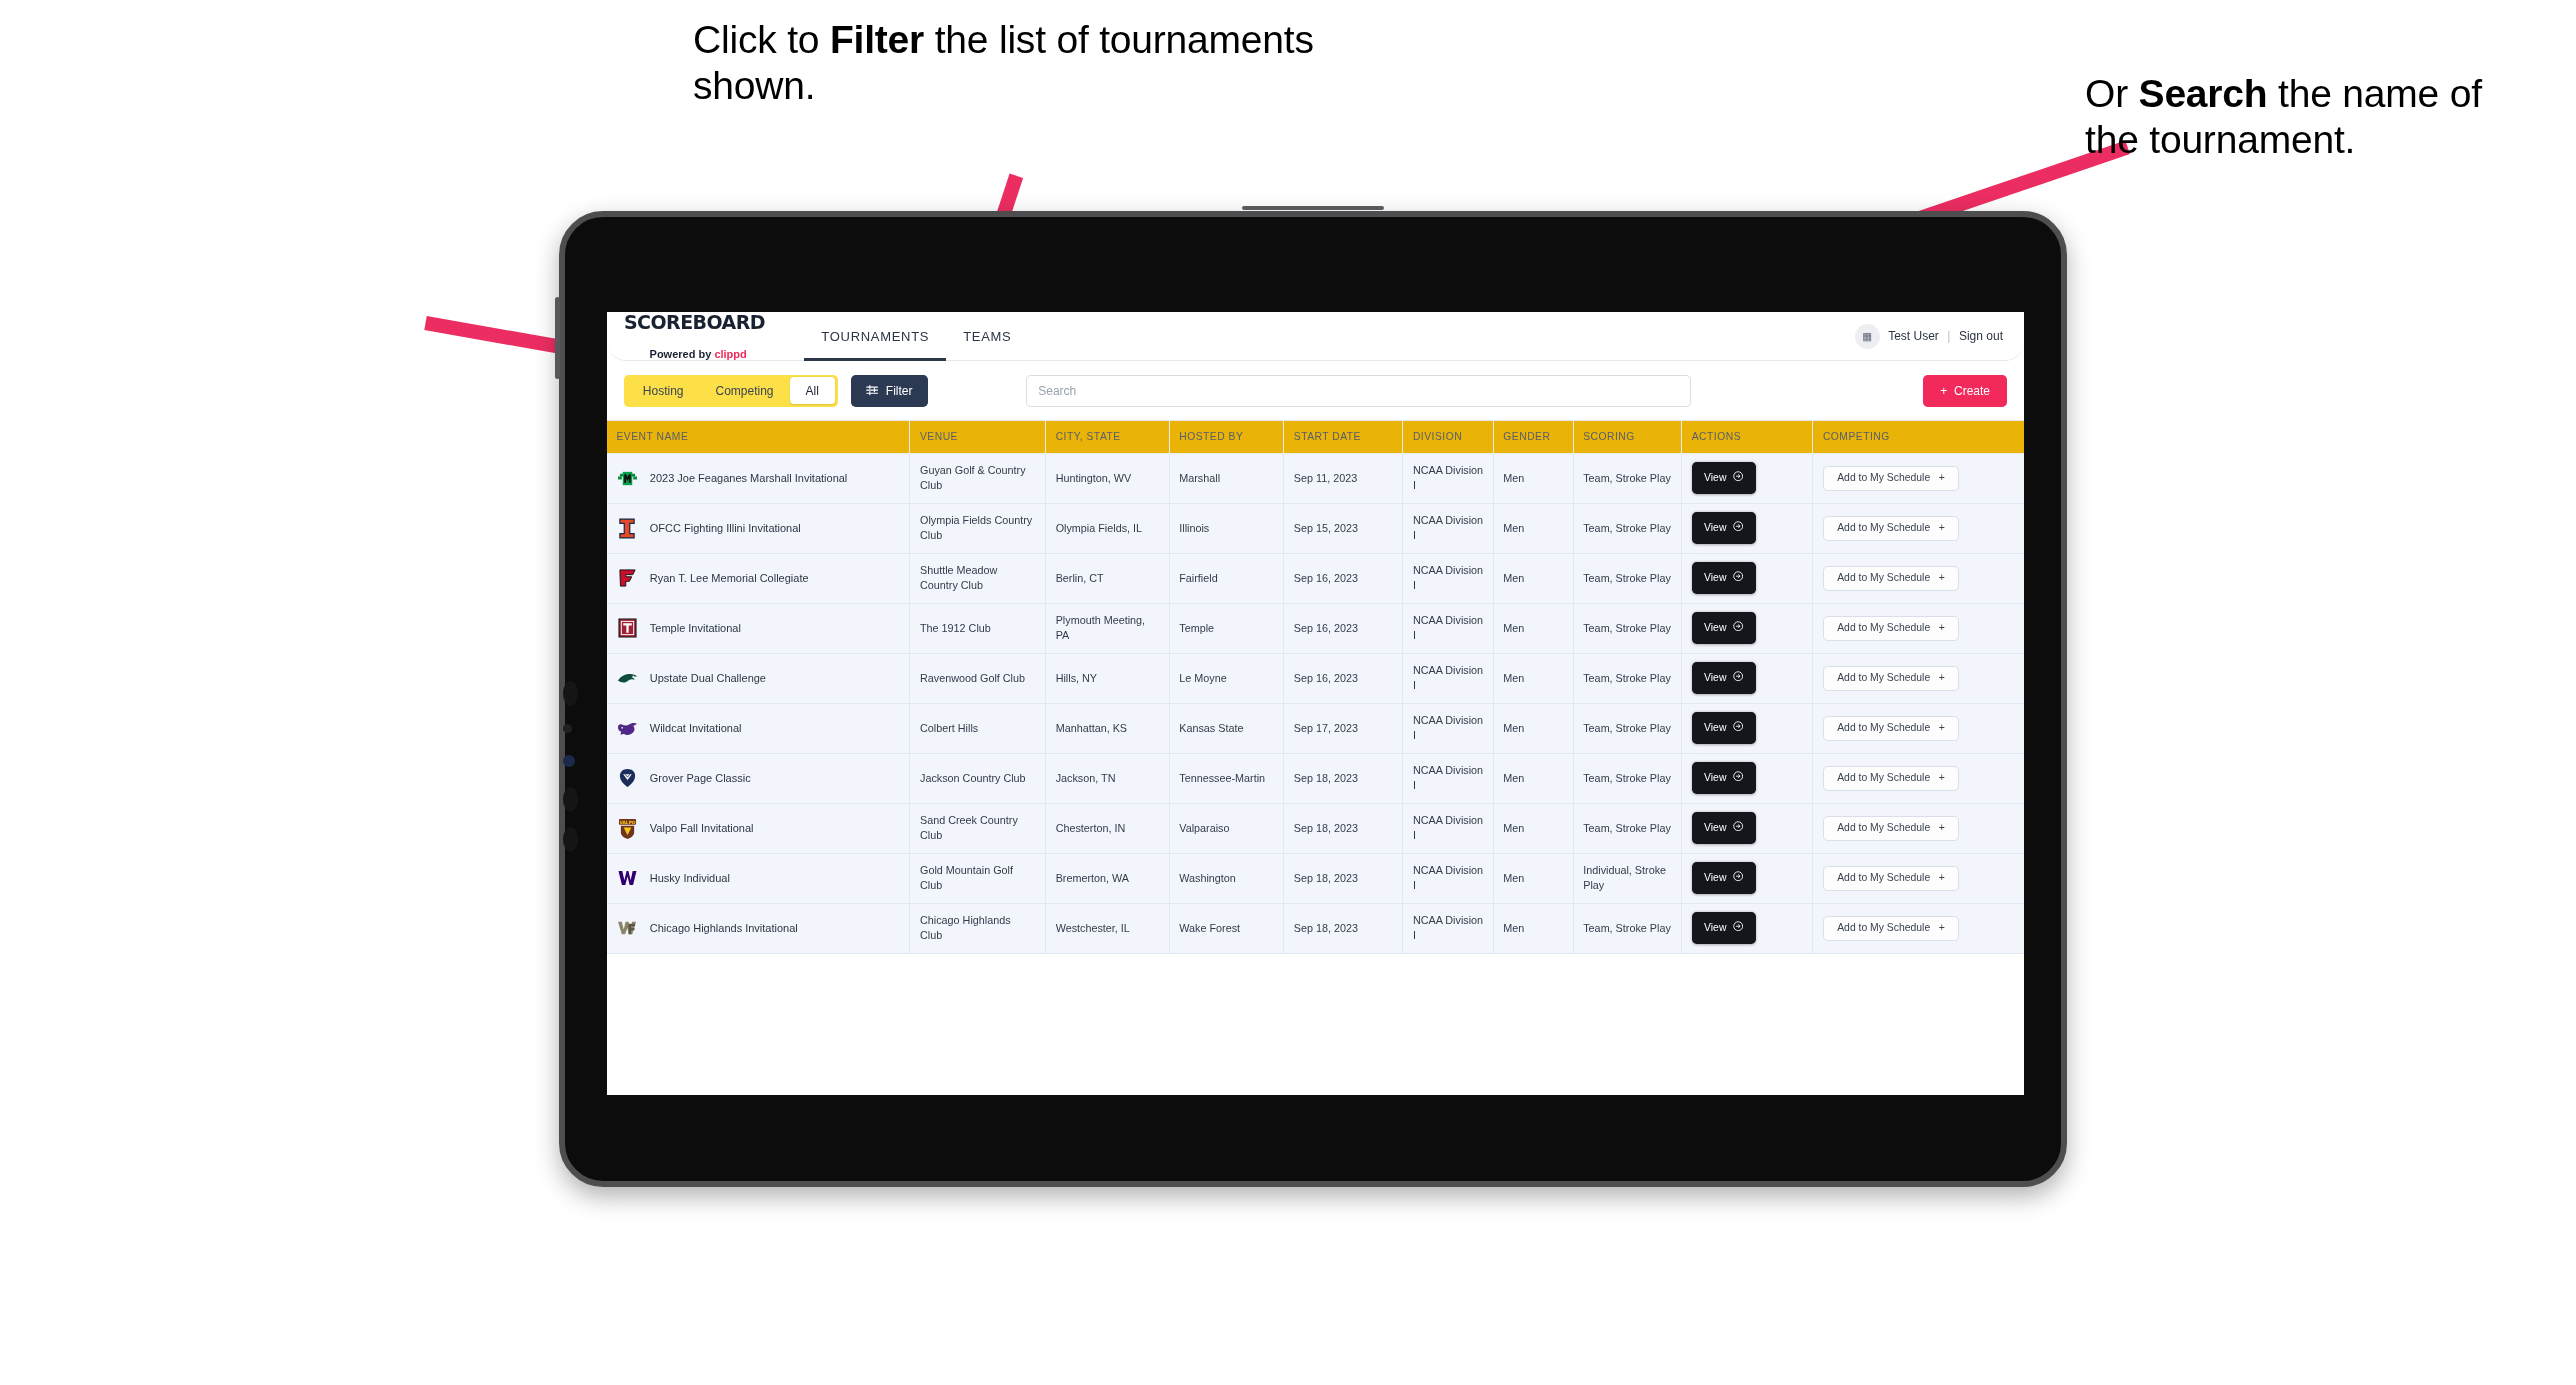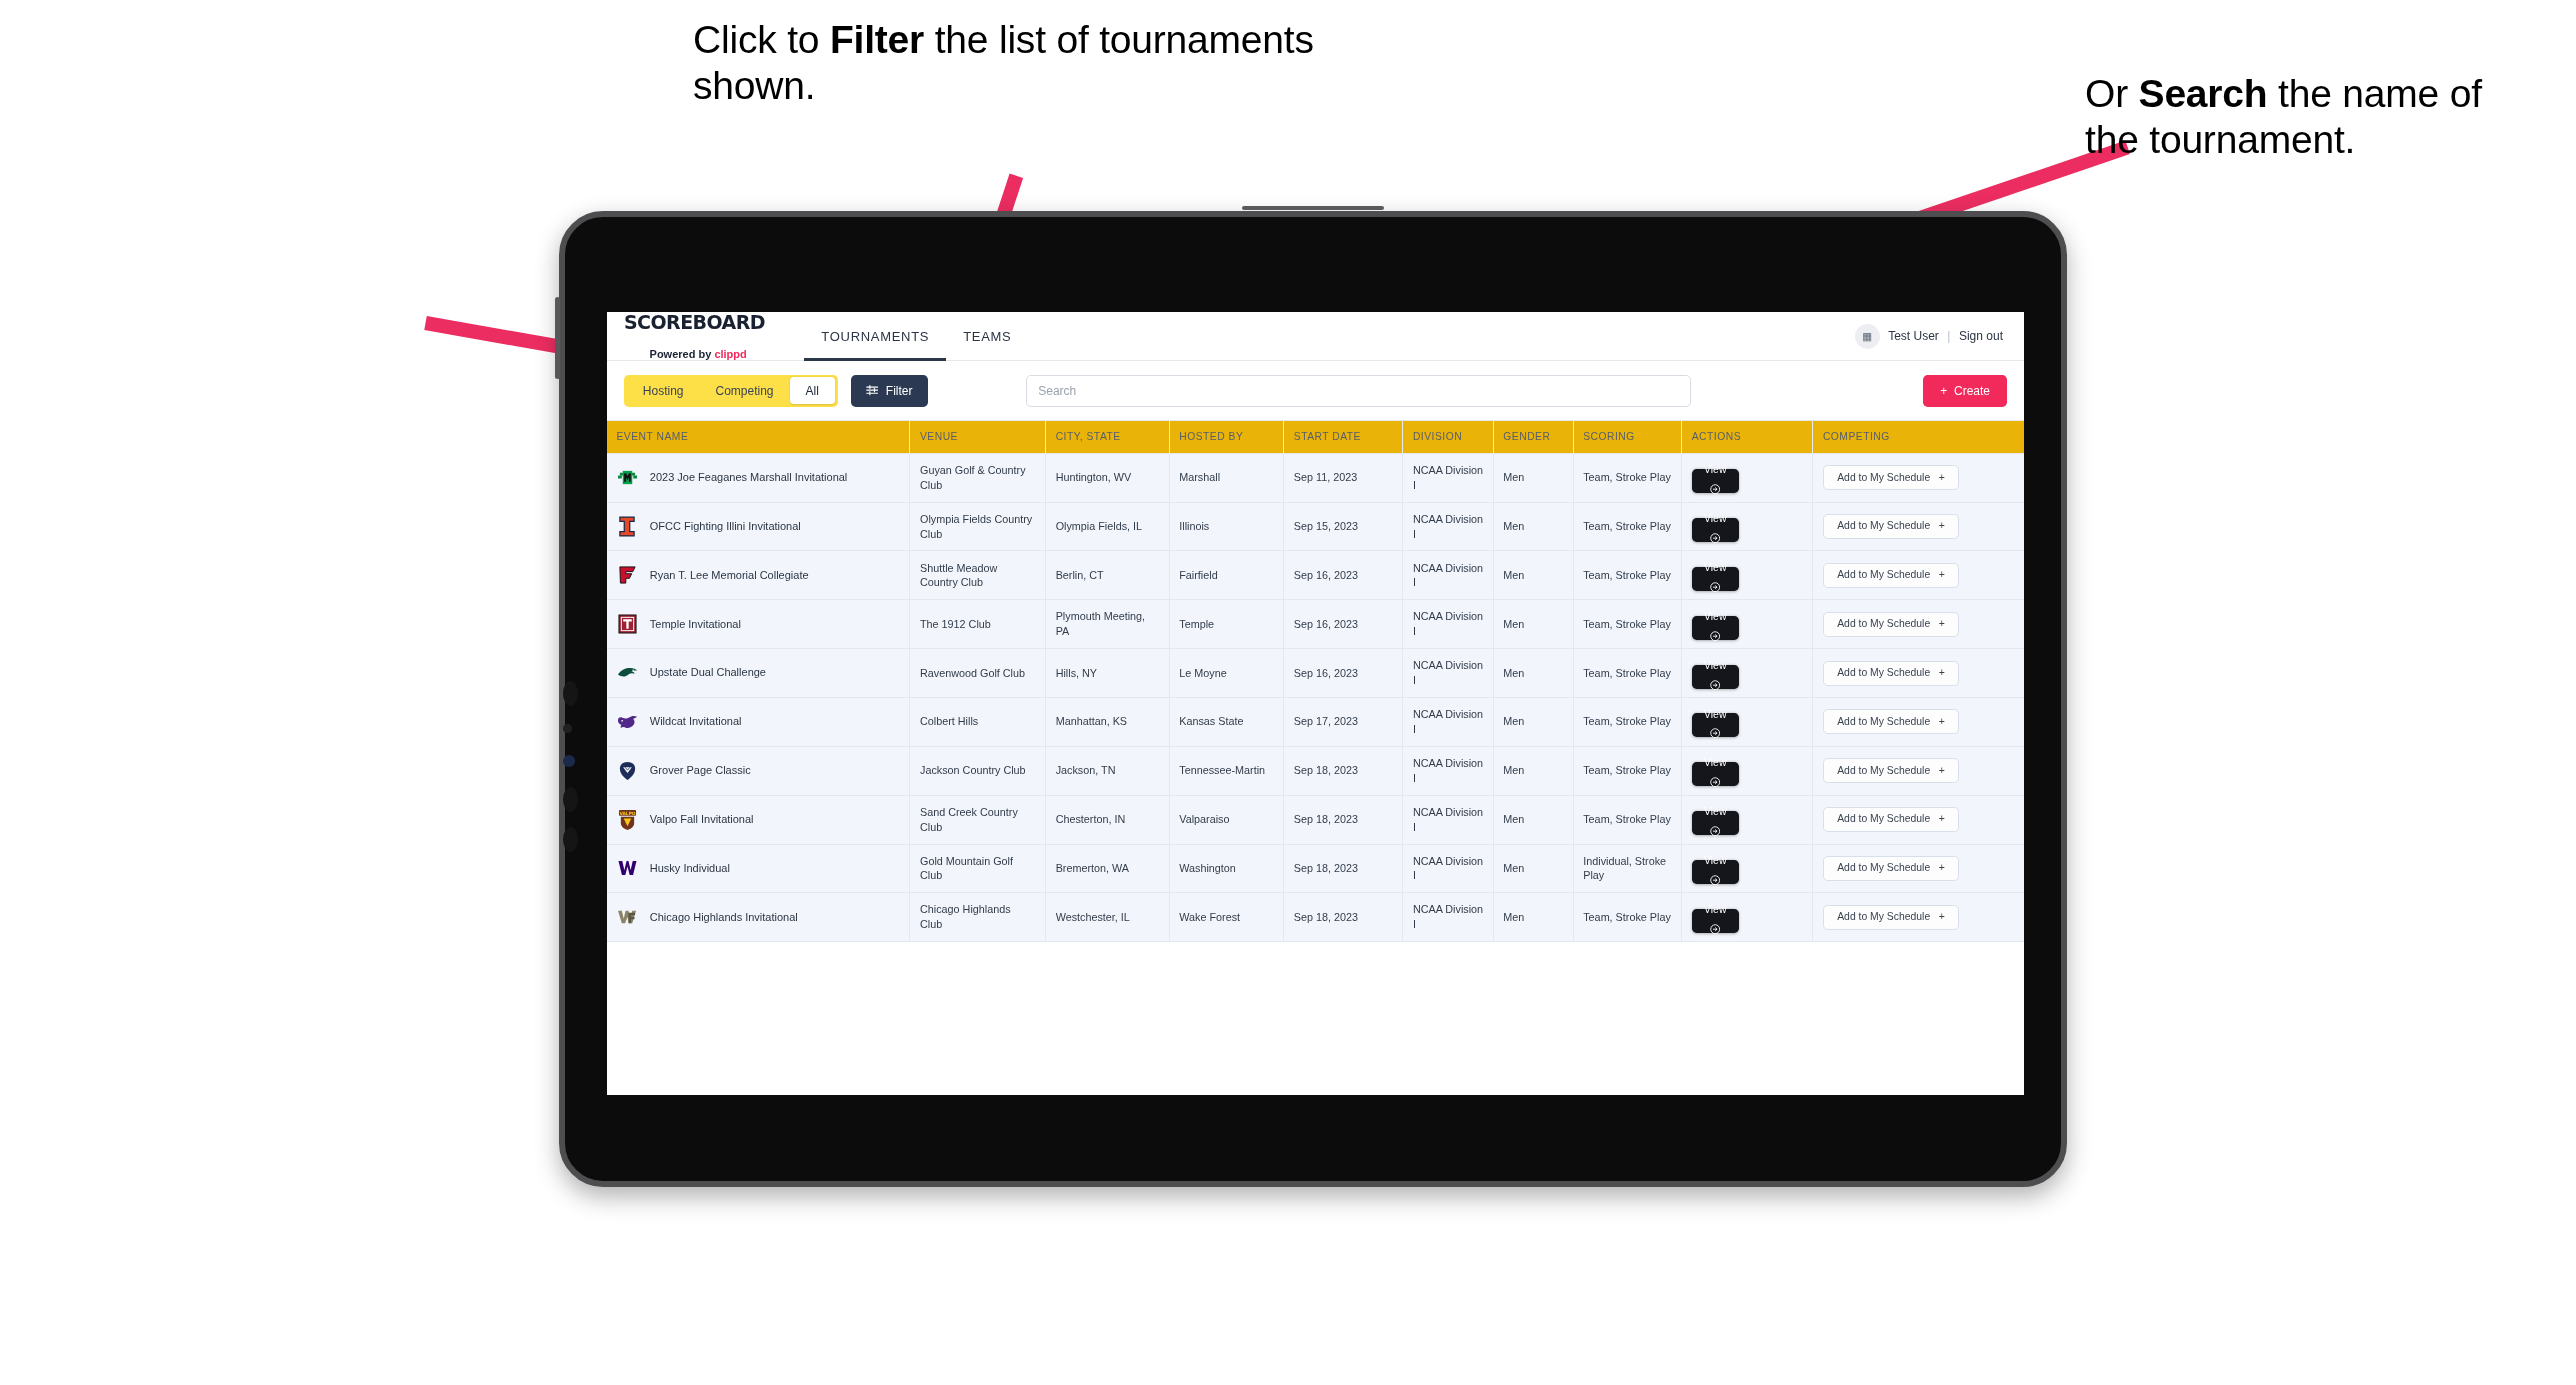--- a/index.html
+++ b/index.html
@@ -62,20 +62,21 @@
   }
 
   
   #appbar {
     height: 49px;
     background:#fff;
     border-bottom: 0.9px solid #e6e8ec;
     display:flex; align-items:center;
     padding: 0 21px 0 17px;
     position:relative;
+    border-radius:19px;
   }
   .brand { display:flex; flex-direction:column; justify-content:center; margin-right: 32px; }
   .brand-title {
     font-family:"DejaVu Sans", sans-serif;
     font-weight:700; font-size:20px; letter-spacing:-0.6px;
     color:#1a2232; line-height:1;
     transform: scaleX(0.95);
     transform-origin: left center;
   }
   .brand-sub { font-size:11px; color:#1a2232; margin-top:16px; font-weight:600;text-align:center; }
@@ -181,24 +182,23 @@
   tbody td:last-child { border-right:none; }
 
   .ev-cell { display:flex; align-items:center; gap:12.3px; }
   .logo { width:21px; height:21px; flex:0 0 21px; display:flex; align-items:center; justify-content:center; }
   .logo svg { display:block; }
   .ev-name { font-size:11px; color:#2c3543; }
 
   .view-btn {
     display:inline-flex; align-items:center; justify-content:center; gap:6.6px;
     background:#14161c; color:#fff;
-    height:24px; padding: 0 12.3px;
+    height:32px; padding: 0 12.3px;
     border-radius:4.7px; font-size:10.4px; cursor:pointer;
     box-shadow: 0 0.9px 2.8px rgba(0,0,0,.3);
-    flex-direction: column;
   }
   .add-btn {
     display:inline-flex; align-items:center; justify-content:center; gap:8.5px;
     background:#fdfdfe; color:#39424f;
     border:0.9px solid #d9dfe8;
     height:25px; padding: 0 13.3px;
     border-radius:4.7px; font-size:10.4px; cursor:pointer;
     white-space:nowrap;
   }
 

